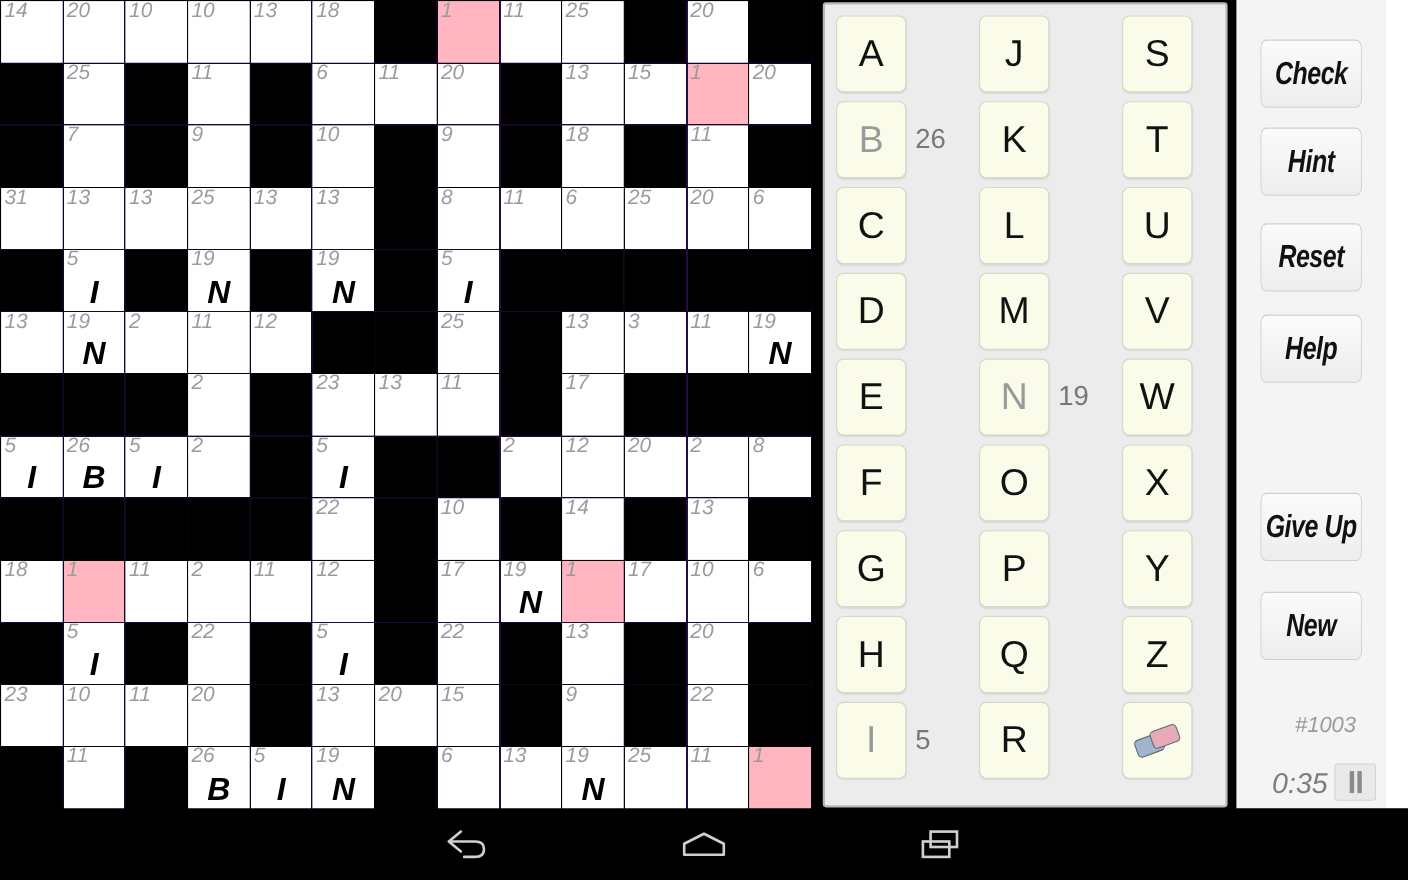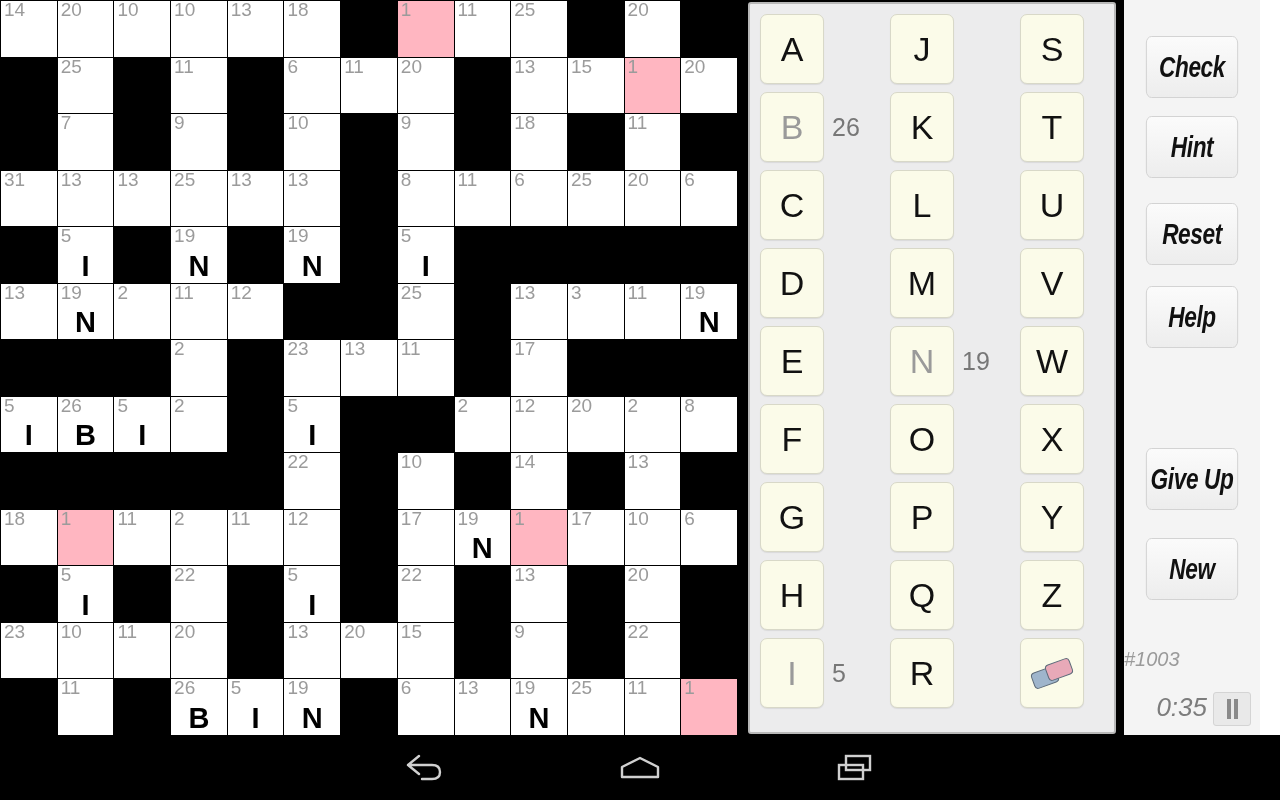--- a/index.html
+++ b/index.html
@@ -9,20 +9,21 @@
     font-family: "Liberation Sans", sans-serif;
     overflow: hidden;
   }
   #app { position: relative; width: 1280px; height: 800px; background: #000; }
 
   
   #grid-wrap {
     position: absolute; left: 0; top: 0;
     width: 738px; height: 735px;
     background: #4c1d95;
+    font-style: italic;
   }
   table.grid { border-collapse: collapse; width: 738px; height: 735px; }
   table.grid td {
     width: 56.77px; height: 56.5px;
     padding: 0; margin: 0;
     position: relative;
     vertical-align: top;
     border: 1px solid #000;
   }
   td.blk { background: #000; border-color:#000; }
@@ -114,28 +115,29 @@
     display: flex; align-items: center; justify-content: center;
     font-family: "Liberation Sans Narrow","Liberation Sans", sans-serif;
     font-size: 29px;
     font-weight: bold;
     color: #111;
     letter-spacing: -0.5px;
     transform: scaleX(0.78);
   }
   #puzzle-id {
     position: absolute; left: 0; right: 6px; top: 648px;
-    text-align: left;
+    text-align: center;
     font-size: 20px; color: #9a9a9a;
     font-family: "Liberation Sans", sans-serif;
+    padding-left: 32px;
   }
   #timer-row {
     position: absolute; left: 9px; top: 692px;
     width: 118px; height: 36px;
-    display: flex; align-items: flex-start; justify-content: flex-end; gap: 6px;
+    display: flex; align-items: flex-end; justify-content: flex-end; gap: 6px;
   }
   #timer-text { font-size: 26px; color: #7d7d7d; font-family: "Liberation Sans", sans-serif; }
   #pause-btn {
     width: 38px; height: 34px;
     background: #e9e9e9;
     border: 1px solid #d4d4d4;
     border-radius: 3px;
     display: flex; align-items: center; justify-content: center;
     gap: 3px;
   }

